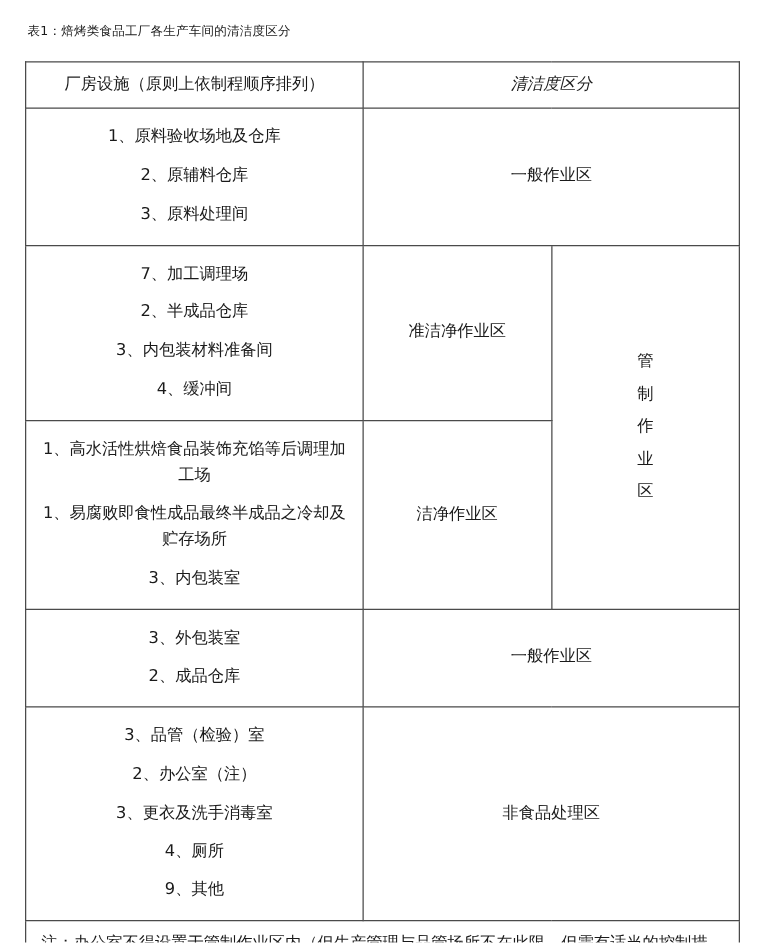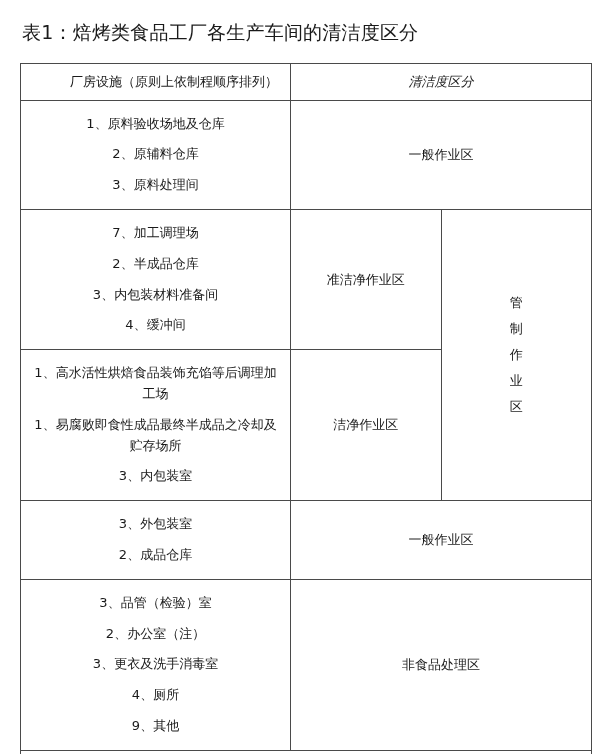--- a/index.html
+++ b/index.html
@@ -15,21 +15,21 @@
     -webkit-font-smoothing: antialiased;
   }
   .page {
     position: relative;
     width: 612px;
     height: 754px;
     box-sizing: border-box;
     padding: 18px 20px 0 20px;
   }
   .caption {
-    font-size: 19px;
+    font-size: 10px;
     line-height: 1.5;
     color: #1a1a1a;
     margin: 0 0 16px 2px;
     letter-spacing: 0.2px;
   }
   table.matrix {
     border-collapse: collapse;
     width: 572px;
     table-layout: fixed;
     border: 1px solid #4a4a4a;
@@ -41,21 +41,21 @@
     line-height: 1.55;
     color: #1a1a1a;
     padding: 8px 12px;
     box-sizing: border-box;
   }
   td.col-facility { width: 270px; }
   td.col-level    { width: 155px; }
   td.col-zone     { width: 147px; }
 
   td.header-cell {
-    text-align: right;
+    text-align: center;
     padding-top: 13px;
     padding-bottom: 13px;
   }
   td.header-center {
     text-align: center;
     padding-top: 13px;
     padding-bottom: 13px;
     font-style: italic;
   }
   .facility-list {

